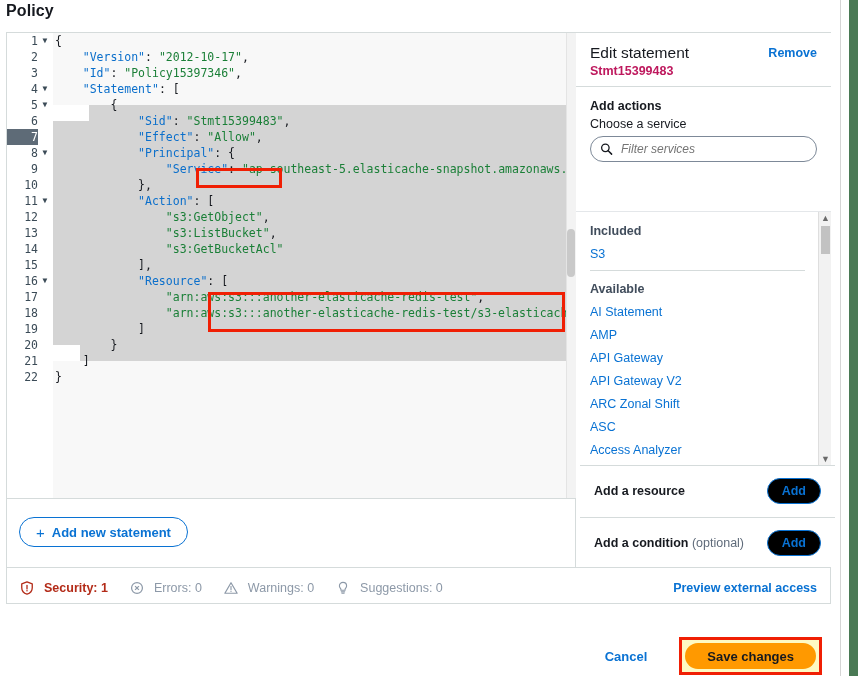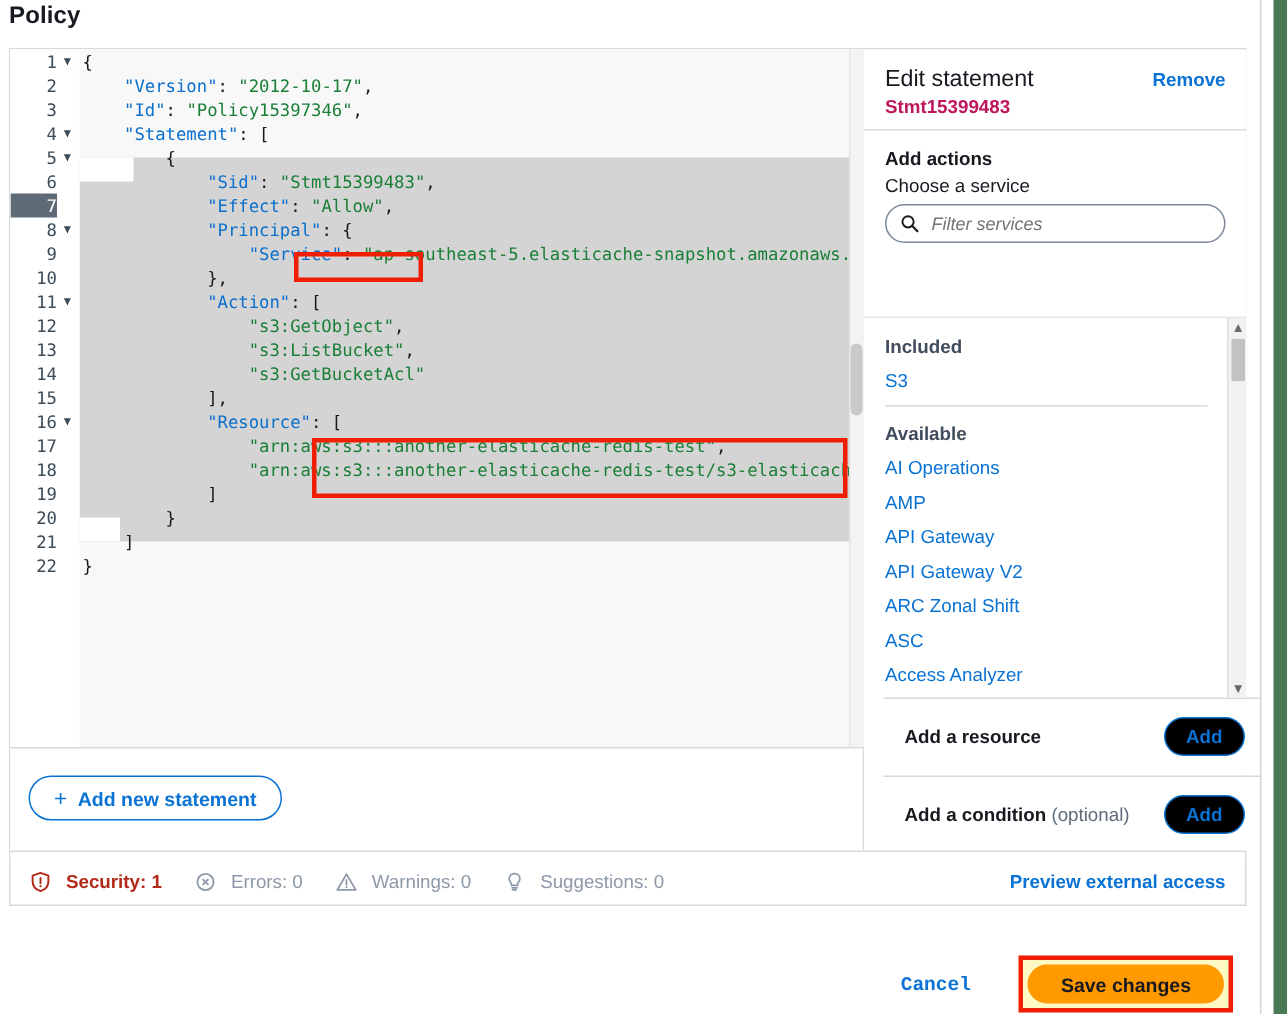--- a/index.html
+++ b/index.html
@@ -303,21 +303,21 @@
   .svc-thumb {
     position: absolute;
     left: 2px; top: 14px;
     width: 9px; height: 28px;
     background: #c2c2c2;
   }
 
   
   .sp-row {
     position: absolute;
-    left: 13px;
+    left: 4px;
     width: 255px; height: 50px;
     border-top: 1px solid #d5dbdb;
     display: flex;
     align-items: center;
     padding: 0 14px;
     background: #ffffff;
     justify-content: center;
   }
   .sp-row.r1 { top: 432px; }
   .sp-row.r2 { top: 484px; }
@@ -400,21 +400,21 @@
     padding-right: 18px;
   }
   .btn-cancel {
     color: #0972d3;
     font-size: 13px;
     font-weight: bold;
     background: transparent;
     border: 0;
     cursor: pointer;
     margin-right: 26px;
-    font-family: Liberation Mono, monospace;
+    font-family: Liberation Sans, sans-serif;
   }
   .save-hl {
     position: relative;
     border: 3px solid #f01f04;
     padding: 3px;
     background: #fef9c3;
   }
   .btn-save {
     display: block;
     height: 26px;
@@ -494,21 +494,21 @@
 
       <div class="svc-wrap">
         <div class="svc-list">
           <div class="svc-group">Included</div>
           <div id="included-items">
               <div class="svc-item">S3</div>
             </div>
           <div class="svc-divider"></div>
           <div class="svc-group">Available</div>
           <div id="available-items">
-              <div class="svc-item">AI Operations</div>
+              <div class="svc-item">AI Statement</div>
               <div class="svc-item">AMP</div>
               <div class="svc-item">API Gateway</div>
               <div class="svc-item">API Gateway V2</div>
               <div class="svc-item">ARC Zonal Shift</div>
               <div class="svc-item">ASC</div>
               <div class="svc-item">Access Analyzer</div>
             </div>
         </div>
         <div class="svc-scroll">
           <div class="svc-arrow up">▲</div>

